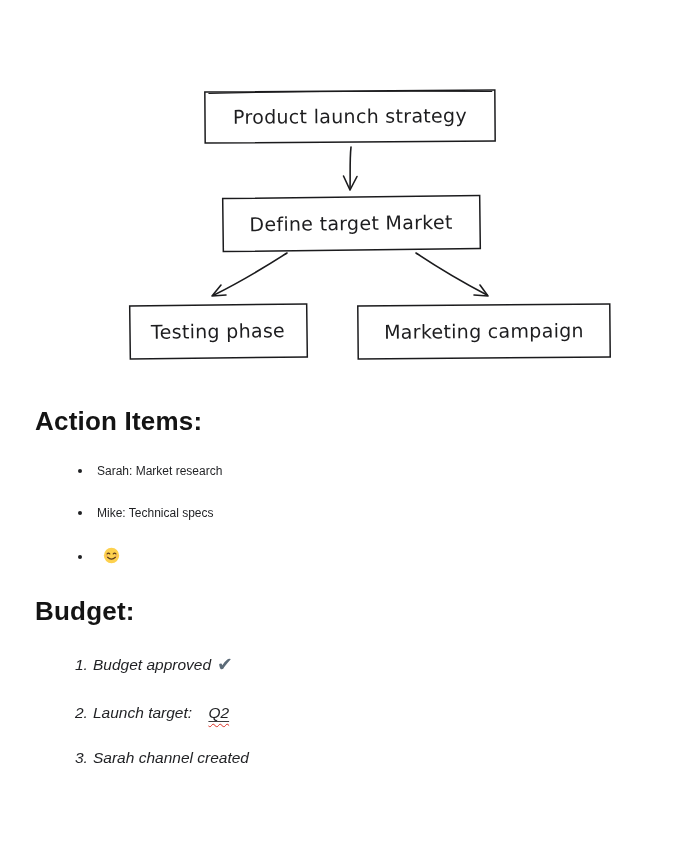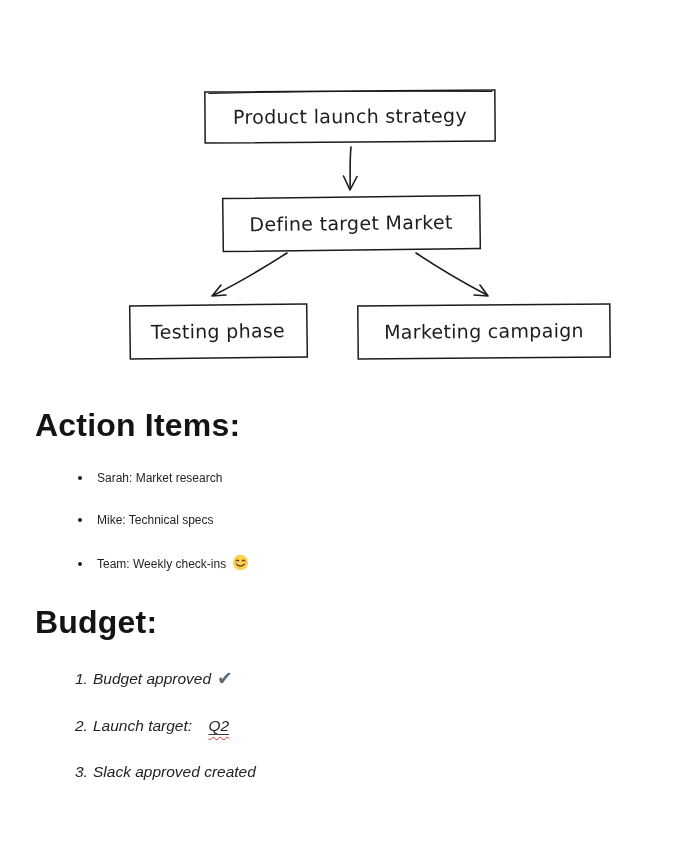--- a/index.html
+++ b/index.html
@@ -45,21 +45,21 @@
     font-size: 19px;
     fill: #1d1d1f;
     letter-spacing: 0.3px;
   }
 
   
   .doc {
     padding-left: 35px;
   }
   h1.section-heading {
-    font-size: 32px;
+    font-size: 26px;
     font-weight: 700;
     color: #141414;
     margin: 32px 0 0 0;
     line-height: 1.15;
     letter-spacing: 0.2px;
   }
   ul.bullet-list {
     list-style: disc outside;
     margin: 26px 0 0 0;
     padding-left: 58px;
@@ -164,39 +164,39 @@
     <h1 class="section-heading">Action Items:</h1>
 
     <ul class="bullet-list">
       <li>
         <span>Sarah: Market research</span>
       </li>
       <li>
         <span>Mike: Technical specs</span>
       </li>
       <li>
-        <span>Team: Weekly check-ins</span><svg class="smiley" width="17" height="17" viewBox="0 0 20 20">
+        <svg class="smiley" width="17" height="17" viewBox="0 0 20 20">
           <circle cx="10" cy="10" r="9" fill="#fdd14e"></circle>
           <path d="M4.8 8.2 Q6.4 6.2 8.0 8.2" stroke="#5b3a1e" stroke-width="1.3" fill="none" stroke-linecap="round"></path>
           <path d="M12.0 8.2 Q13.6 6.2 15.2 8.2" stroke="#5b3a1e" stroke-width="1.3" fill="none" stroke-linecap="round"></path>
           <path d="M5.4 12 Q10 16.4 14.6 12" stroke="#5b3a1e" stroke-width="1.4" fill="none" stroke-linecap="round"></path>
           <circle cx="4.2" cy="10.6" r="1.3" fill="#f9a86b" opacity="0.8"></circle>
           <circle cx="15.8" cy="10.6" r="1.3" fill="#f9a86b" opacity="0.8"></circle>
         </svg>
       </li>
     </ul>
 
     <h1 class="section-heading">Budget:</h1>
 
     <ol class="number-list">
       <li>
         <span class="num">1.</span><span>Budget approved</span><span class="check-glyph">✔</span>
       </li>
       <li>
         <span class="num">2.</span><span>Launch target: </span><span class="spell-outer"><span class="spell-inner">Q2</span></span>
       </li>
       <li>
-        <span class="num">3.</span><span>Slack approved created</span>
+        <span class="num">3.</span><span>Sarah channel created</span>
       </li>
     </ol>
 
   </div>
 </div>
 
 </body></html>

